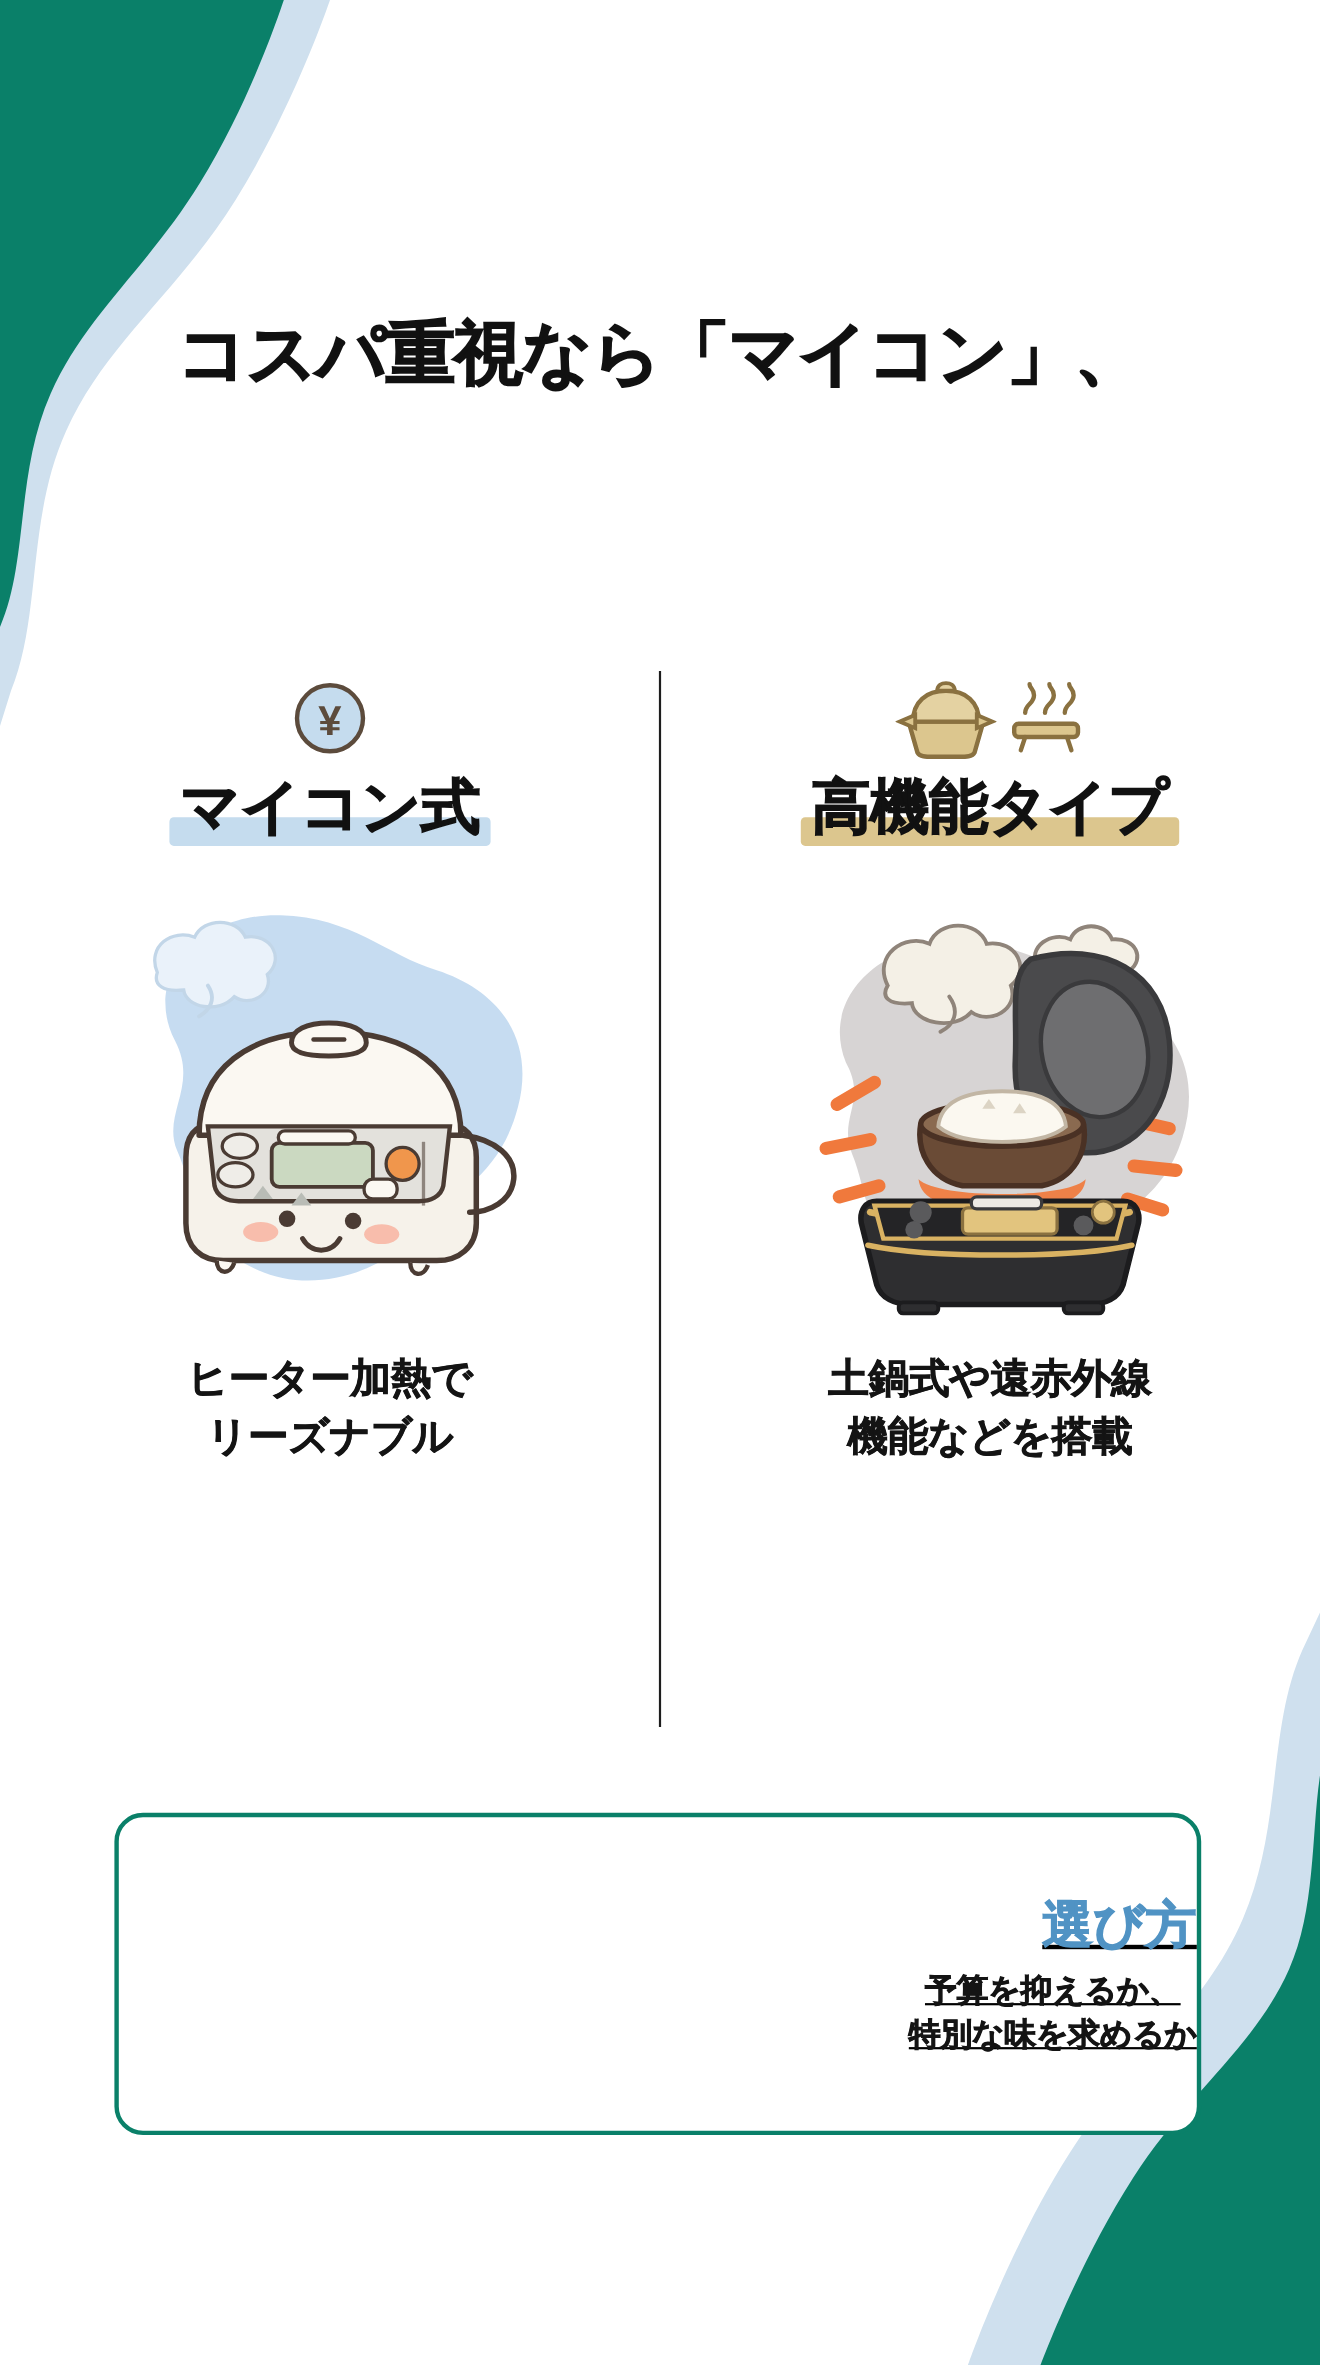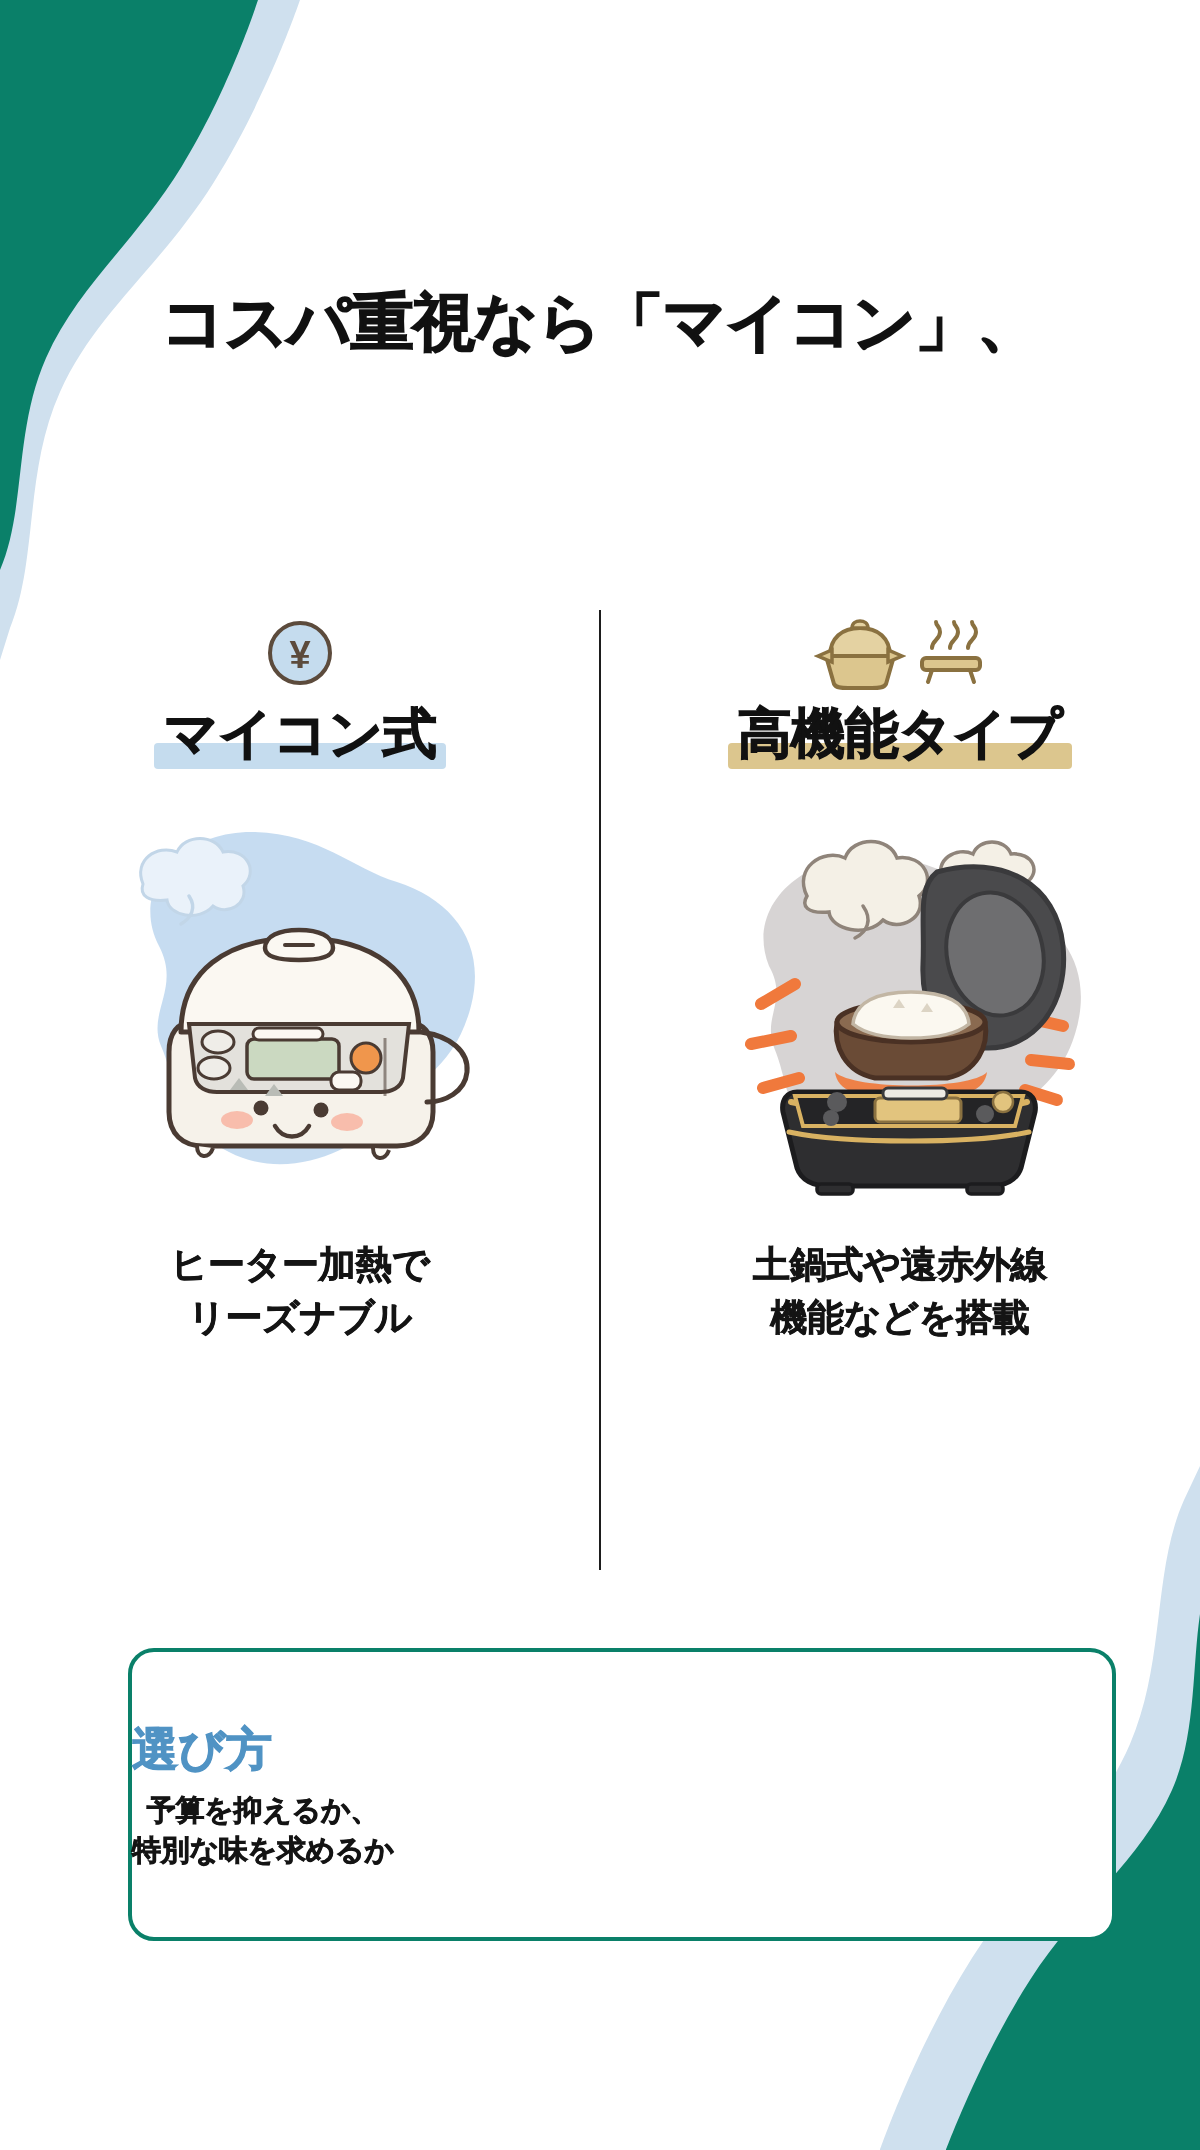--- a/index.html
+++ b/index.html
@@ -77,40 +77,40 @@
     white-space:nowrap;
   }
 
   .illus{
     margin-top:18px;
     width:440px;height:430px;
     display:flex;align-items:center;justify-content:center;
   }
 
   .caption{
-    margin-top:18px;
+    margin-top:6px;
     text-align:center;
     font-size:37px;
     font-weight:800;
     line-height:1.42;
     color:#141414;
     -webkit-text-stroke:0.7px #141414;
     letter-spacing:-0.01em;
   }
   .caption span{display:block;white-space:nowrap;}
 
   
   .tipbox{
-    position:absolute;left:128px;top:1648px;
+    position:absolute;left:104px;top:1648px;
     width:980px;height:285px;
     border:4px solid #0a8069;
     border-radius:26px;
     background:#ffffff;
     z-index:7;
-    display:flex;flex-direction:column;align-items:flex-start;justify-content:center;
+    display:flex;flex-direction:column;align-items:flex-end;justify-content:center;text-decoration:underline;
   }
   .tip-title{
     font-size:46px;font-weight:900;color:#5093c4;
     -webkit-text-stroke:1.2px #5093c4;
     letter-spacing:0.01em;
     margin-bottom:10px;
   }
   .tip-body{
     text-align:center;
     font-size:29px;font-weight:800;color:#141414;

